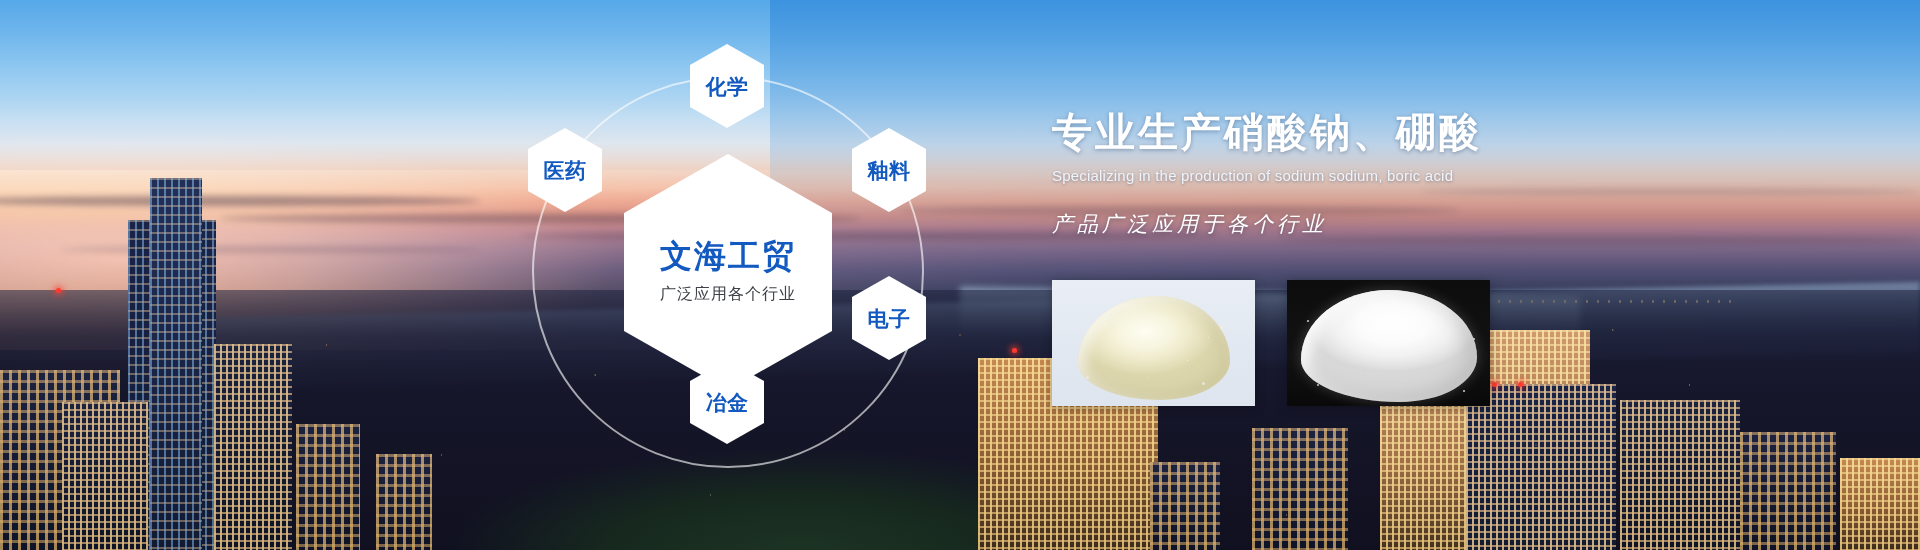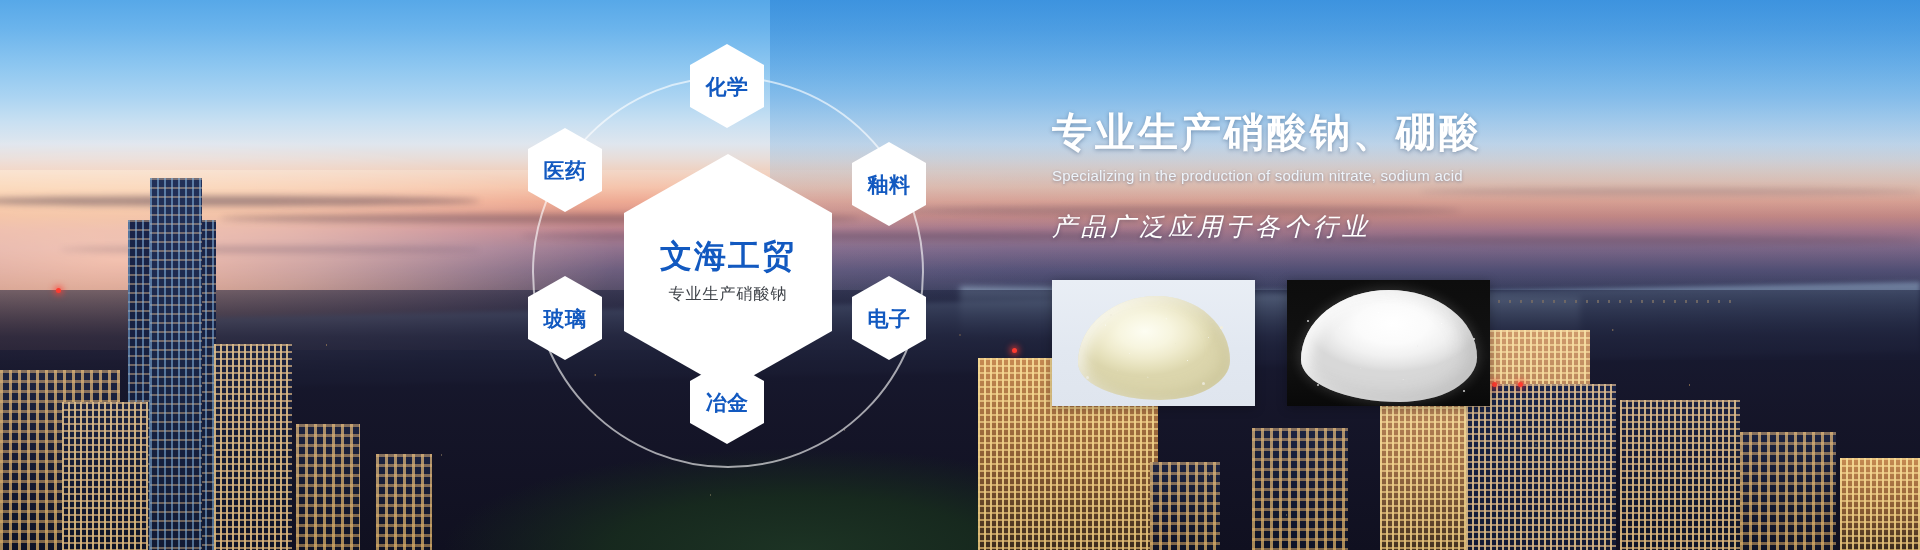--- a/index.html
+++ b/index.html
@@ -207,21 +207,21 @@
   .hex.center .hex-sub {
     color: #3f4349;
     font-size: 16px;
     font-weight: 400;
     letter-spacing: 1px;
     margin-top: 10px;
   }
 
   
   .hex-chemistry   { left: 690px; top: 44px;  }
-  .hex-glaze       { left: 852px; top: 142px; }
+  .hex-glaze       { left: 852px; top: 128px; }
   .hex-electronics { left: 852px; top: 276px; }
   .hex-metallurgy  { left: 690px; top: 360px; }
   .hex-glass       { left: 528px; top: 276px; }
   .hex-medicine    { left: 528px; top: 128px; align-items: center; }
 
   
   .copy { position: absolute; left: 1052px; top: 108px; width: 820px; }
 
   .headline {
     color: #ffffff;
@@ -238,21 +238,21 @@
     font-size: 15px;
     font-weight: 400;
     letter-spacing: 0.2px;
     line-height: 1.3;
     text-shadow: 0 1px 3px rgba(0,30,70,0.35);
     white-space: nowrap;
   }
   .tagline {
     margin-top: 24px;
     color: #ffffff;
-    font-size: 25px;
+    font-size: 21px;
     font-style: italic;
     font-weight: 400;
     letter-spacing: 4px;
     font-family: "Liberation Serif", "DejaVu Serif", serif;
     text-shadow: 0 1px 4px rgba(0,30,70,0.4);
     white-space: nowrap;
   }
 
   
   .products { position: absolute; left: 1052px; top: 280px; display: flex; gap: 32px; }
@@ -416,37 +416,34 @@
     </div>
 
     <div class="hex small hex-electronics">
       <span class="hex-label">电子</span>
     </div>
 
     <div class="hex small hex-metallurgy">
       <span class="hex-label">冶金</span>
     </div>
 
-    <div class="hex small hex-glass">
-      <span class="hex-label">玻璃</span>
-    </div>
 
     <div class="hex small hex-medicine">
       <span class="hex-label">医药</span>
     </div>
 
     <div class="hex center">
       <span class="hex-title">文海工贸</span>
-      <span class="hex-sub">专业生产硝酸钠</span>
+      <span class="hex-sub">广泛应用各个行业</span>
     </div>
   </div>
 
   <div class="copy">
     <div class="headline">专业生产硝酸钠、硼酸</div>
-    <div class="subline">Specializing in the production of sodium nitrate, sodium acid</div>
+    <div class="subline">Specializing in the production of sodium sodium, boric acid</div>
     <div class="tagline">产品广泛应用于各个行业</div>
   </div>
 
   <div class="products">
     <div class="photo p1">
       <div class="pile cream"></div>
       <div class="speck" style="left:34px; top:96px; width:3px; height:3px; background:#eceadb;"></div>
       <div class="speck" style="left:168px; top:46px; width:3px; height:3px; background:#f2efdc;"></div>
       <div class="speck" style="left:150px; top:102px; width:3px; height:3px; background:#eae7d6;"></div>
       <div class="speck" style="left:58px;  top:34px; width:2px; height:2px; background:#f1eedc;"></div>

